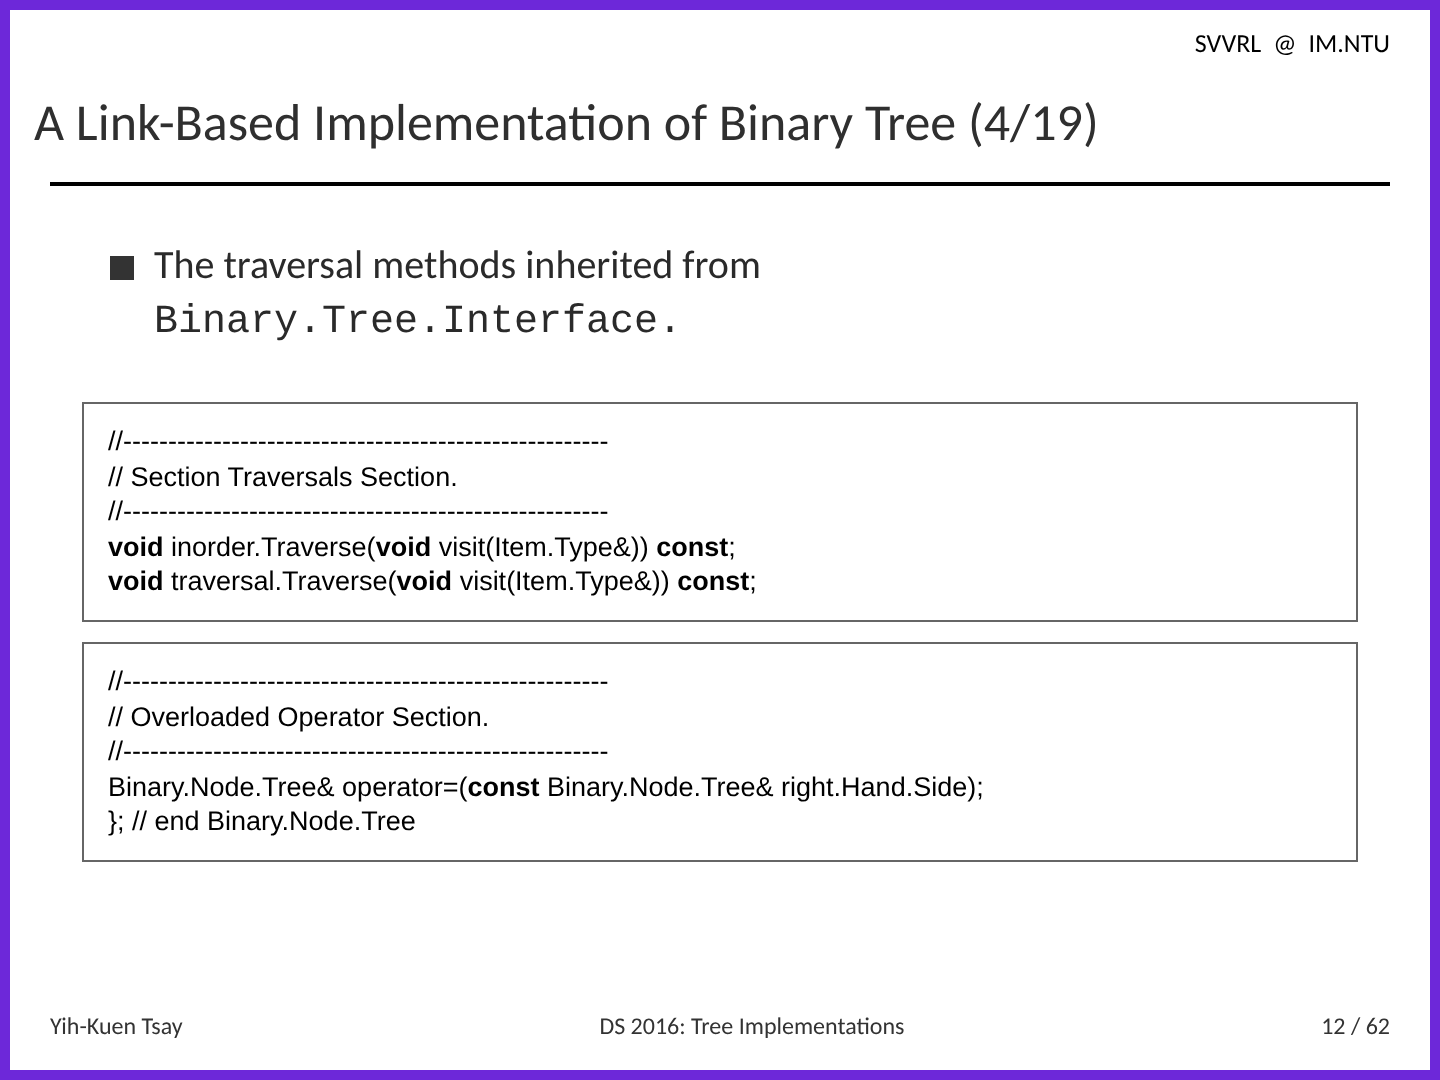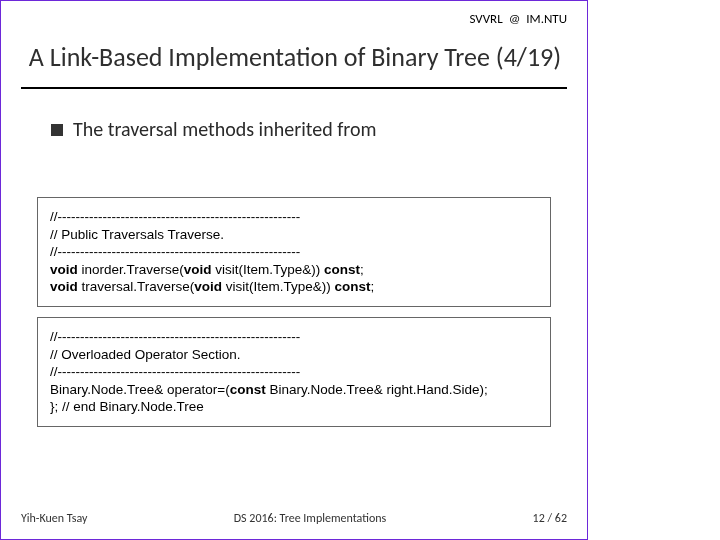--- a/index.html
+++ b/index.html
@@ -9,23 +9,23 @@
     height: 540px;
     background: #fff;
     font-family: "Segoe UI", "Calibri", Arial, sans-serif;
     color: #000;
     overflow: hidden;
     box-sizing: border-box;
   }
   *, *::before, *::after { box-sizing: inherit; }
   .slide {
     position: relative;
-    width: 588px;
+    width: 720px;
     height: 540px;
-    border: 1px solid #6d28d9;
+    border: 5px solid #6d28d9;
   }
   .header-bar {
     position: absolute;
     top: 10px;
     right: 20px;
     font-size: 13px;
     color: #000;
     display: flex;
     align-items: center;
     gap: 6px;
@@ -34,26 +34,25 @@
     position: absolute;
     top: 78px;
     left: 20px;
     right: 20px;
     border: 0;
     border-top: 2px solid #000;
   }
   .title {
     position: absolute;
     top: 40px;
-    left: 22px;
+    left: 12px;
     right: 20px;
     font-size: 26px;
     font-weight: 400;
     color: #2f2f2f;
-    text-align: center;
   }
   .bullet-row {
     position: absolute;
     top: 115px;
     left: 50px;
     right: 40px;
     display: flex;
     align-items: flex-start;
     gap: 10px;
   }
@@ -111,26 +110,27 @@
   </div>
 
   <div class="title">A Link-Based Implementation of Binary Tree (4/19)</div>
 
   <hr class="top-rule">
 
   <div class="bullet-row">
     <div class="bullet-square"></div>
     <div class="bullet-text">
       <span>The traversal methods inherited from</span><br>
+      <span class="mono">Binary.Tree.Interface.</span>
     </div>
   </div>
 
   <div class="code-panel first">
     <div>//------------------------------------------------------</div>
-    <div>// Public Traversals Traverse.</div>
+    <div>// Section Traversals Section.</div>
     <div>//------------------------------------------------------</div>
     <div>
       <span class="kw">void</span><span> inorder.Traverse(</span><span class="kw">void</span><span> visit(Item.Type&amp;)) </span><span class="kw">const</span><span>;</span>
     </div>
     <div>
       <span class="kw">void</span><span> traversal.Traverse(</span><span class="kw">void</span><span> visit(Item.Type&amp;)) </span><span class="kw">const</span><span>;</span>
     </div>
   </div>
 
   <div class="code-panel second">

